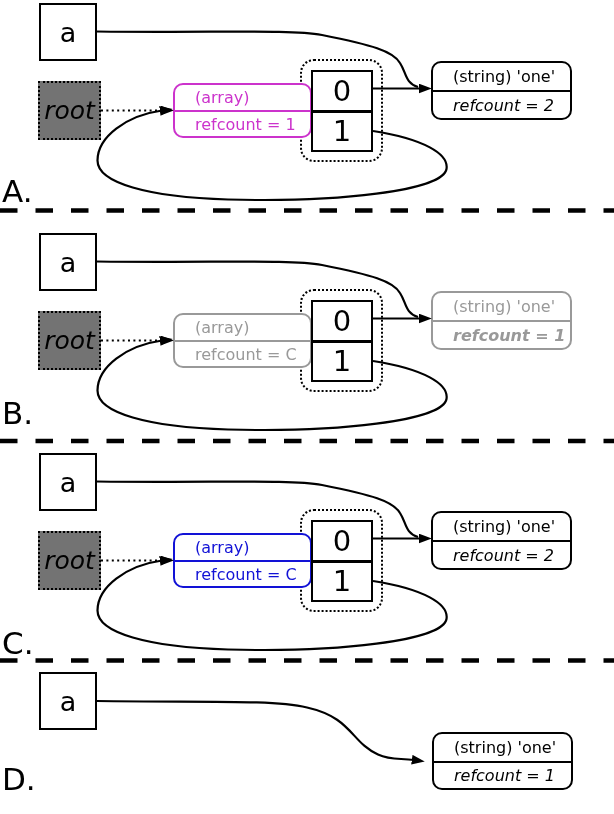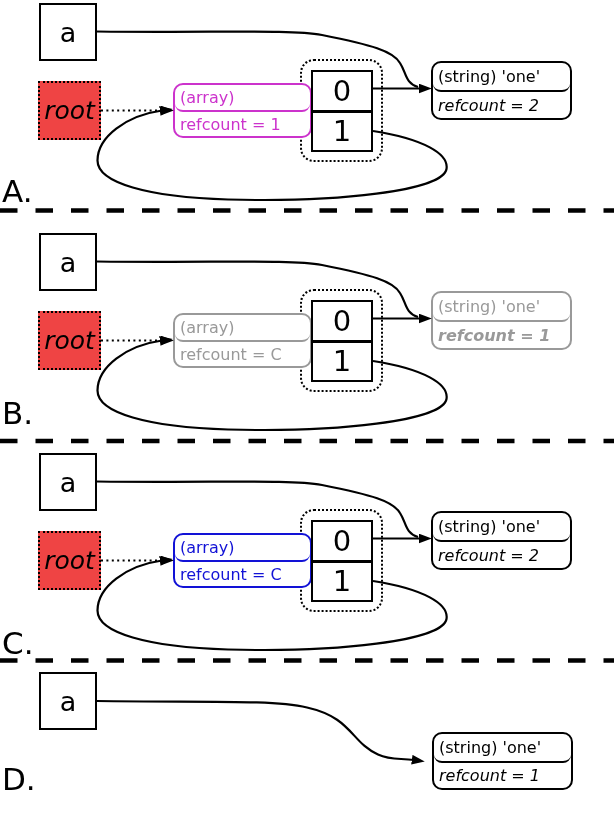--- a/index.html
+++ b/index.html
@@ -9,30 +9,30 @@
   }
   .abs{position:absolute;box-sizing:border-box;}
   
   .varbox{
     width:58px;height:58px;border:2px solid #000;background:#fff;
     display:flex;align-items:center;justify-content:center;
     font-size:27px;
   }
   
   .rootbox{
-    width:63px;height:59px;border:2px dotted #000;background:#ef4444;
+    width:63px;height:59px;border:2px dotted #000;background:#737373;
     display:flex;align-items:center;justify-content:center;
     font-size:25px;font-style:italic;
   }
   
   .cbox{
     border:2px solid currentColor;border-radius:10px;background:#fff;
     display:flex;flex-direction:column;font-size:16px;
   }
-  .cbox .row{display:flex;align-items:center;padding-left:5px;white-space:nowrap;border-radius:8px;}
+  .cbox .row{display:flex;align-items:center;padding-left:20px;white-space:nowrap;}
   .cbox .r1{border-bottom:2px solid currentColor;}
   .array-box{width:139px;height:55px;}
   .array-box .r1{height:25px;}
   .array-box .r2{flex:1;}
   .string-box{width:141px;height:59px;}
   .string-box .r1{height:27px;}
   .string-box .r2{flex:1;font-style:italic;}
   .emph{font-style:italic;font-weight:bold;}
   
   .dotted-container{

